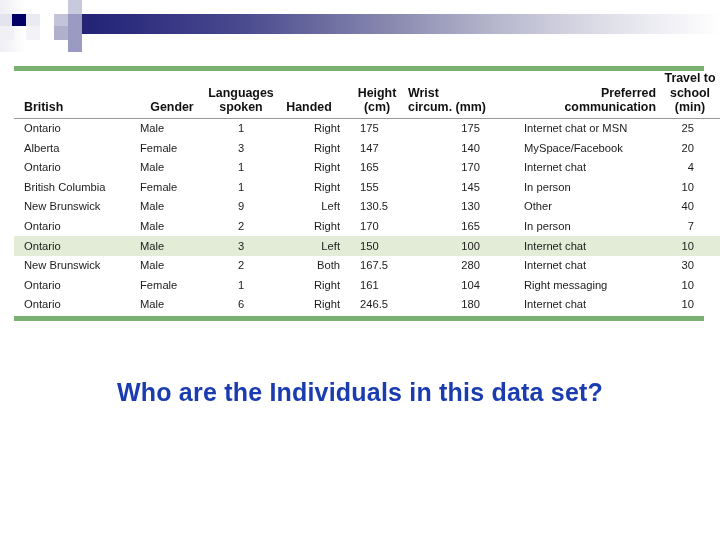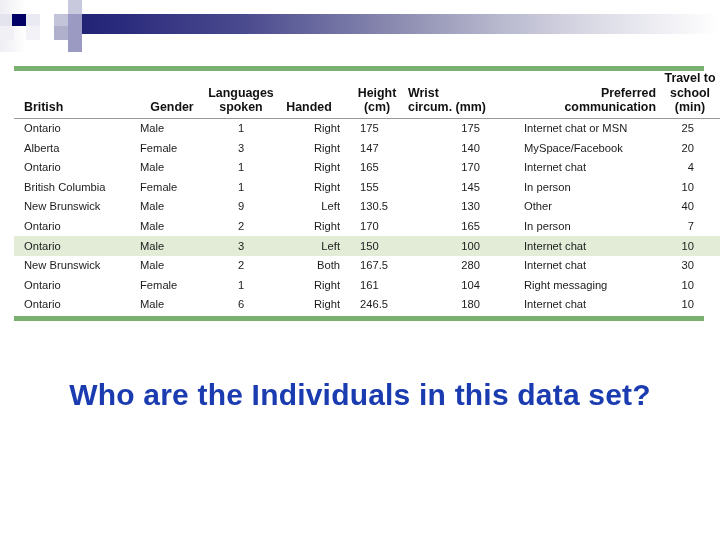--- a/index.html
+++ b/index.html
@@ -124,21 +124,21 @@
   thead .c-comm     { text-align: right; padding-left: 0 !important; }
   thead .c-travel   { text-align: center; padding-right: 0 !important; }
 
   
   #question-line {
     position: absolute;
     left: 0;
     top: 378px;
     width: 720px;
     text-align: center;
-    font-size: 30px;
+    font-size: 25px;
     font-weight: bold;
     color: #1a3cb0;
     letter-spacing: 0.2px;
   }
 </style>
 </head>
 <body>
 
 <div id="slide-header">
   <div class="sq sq-fade"></div>

